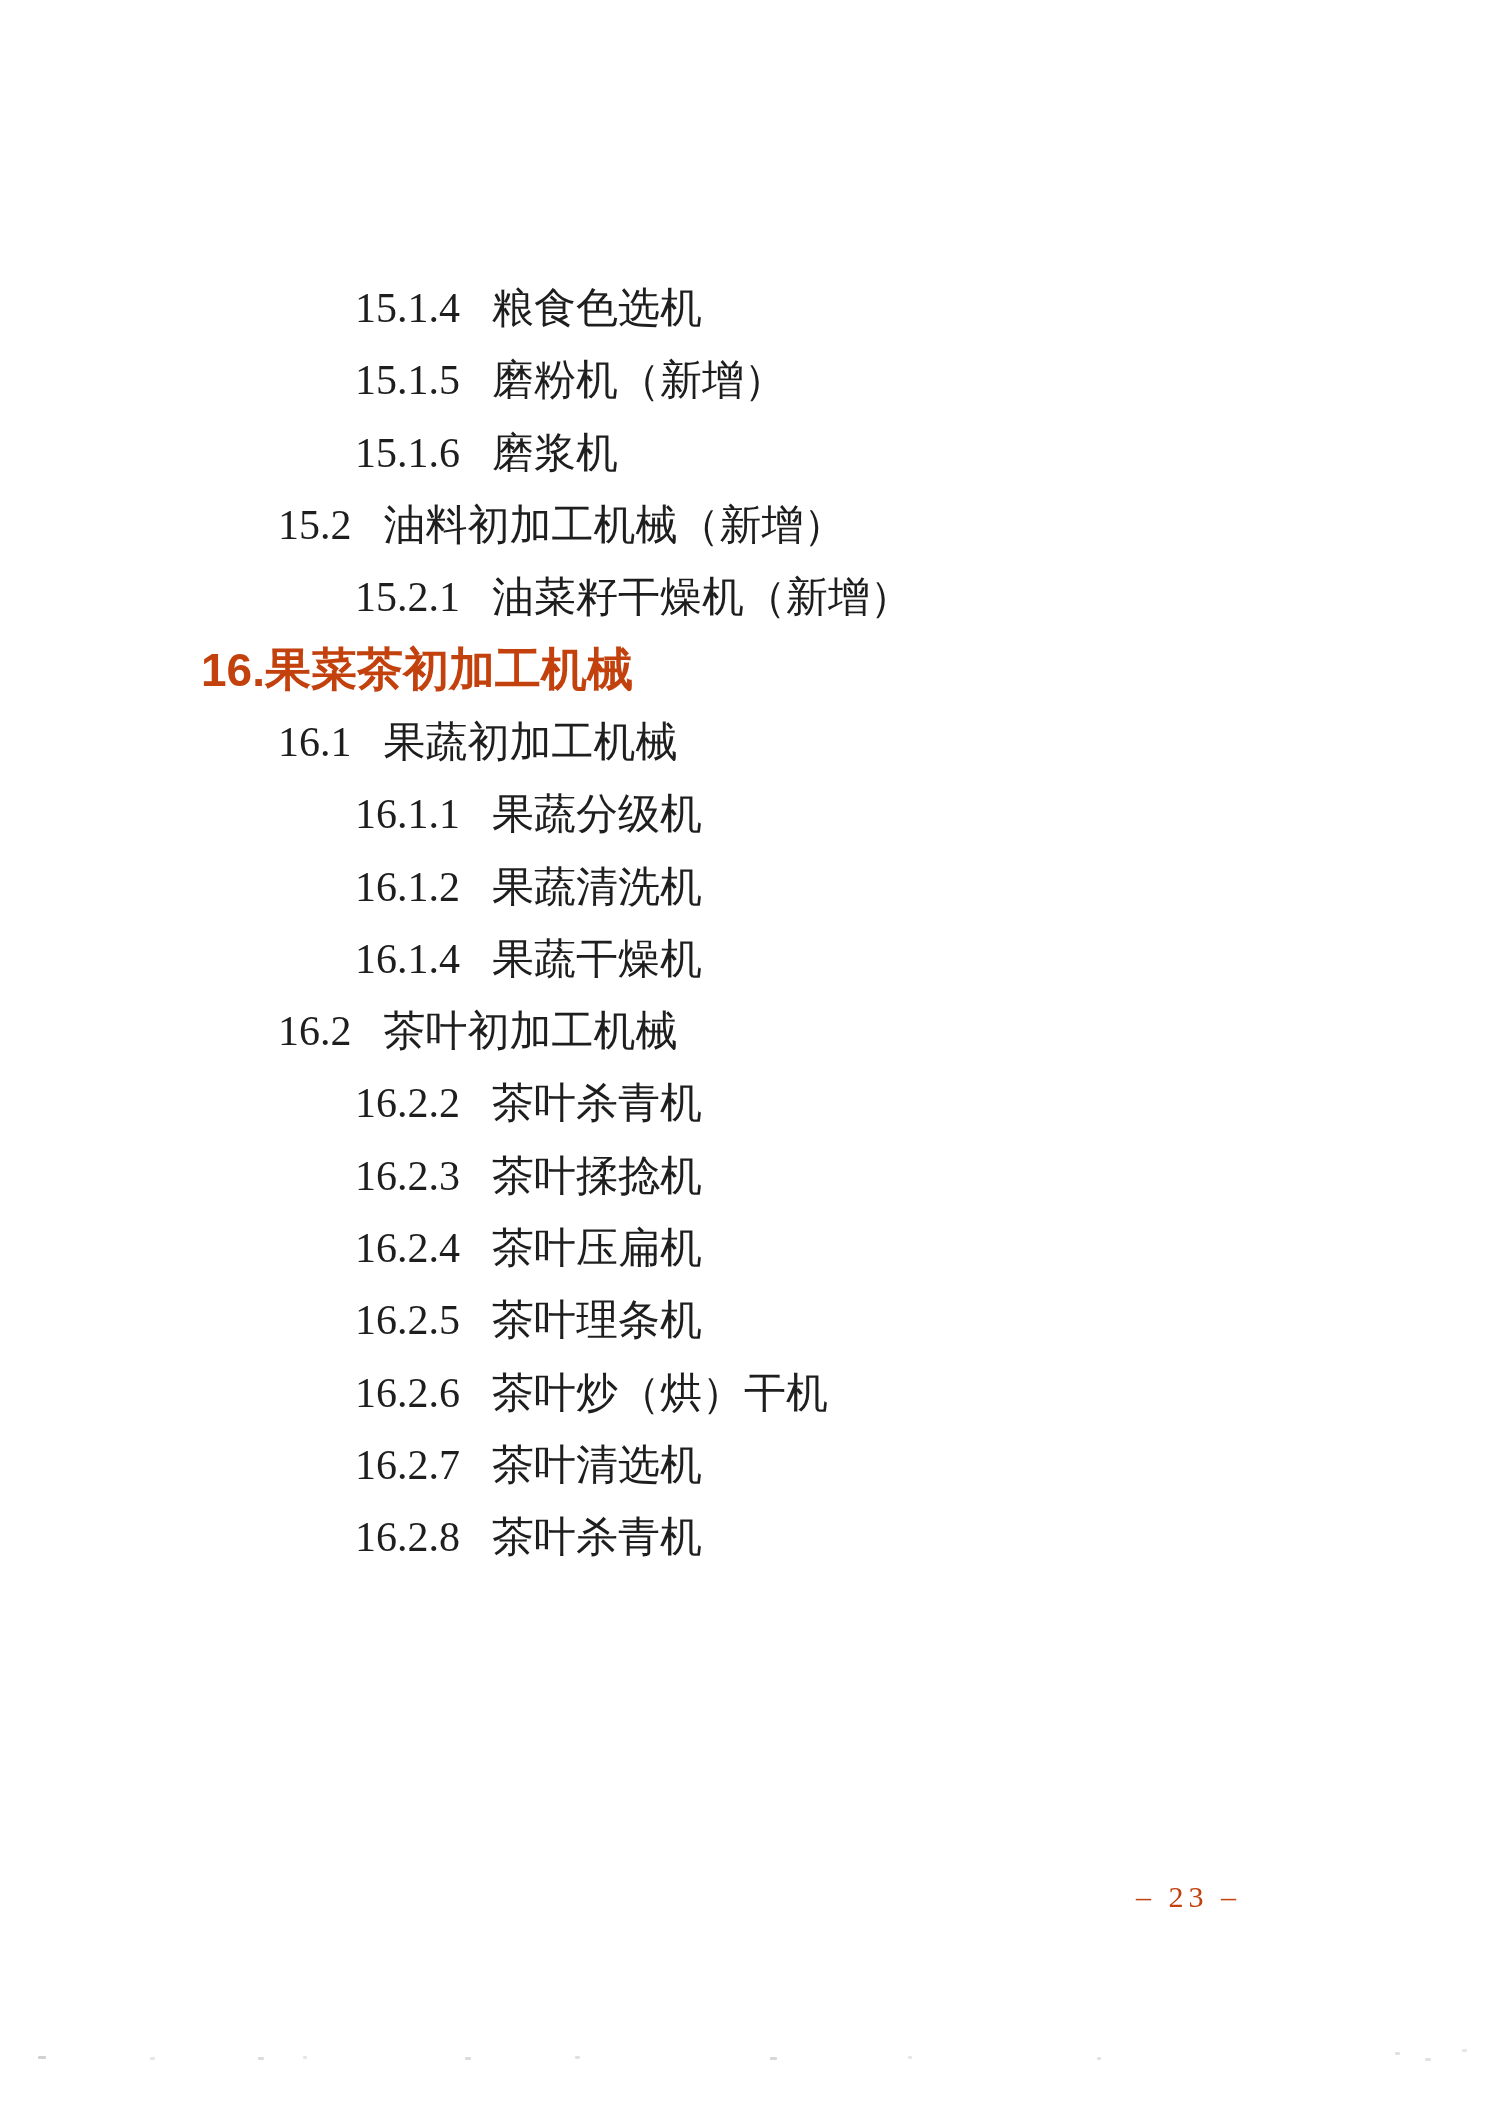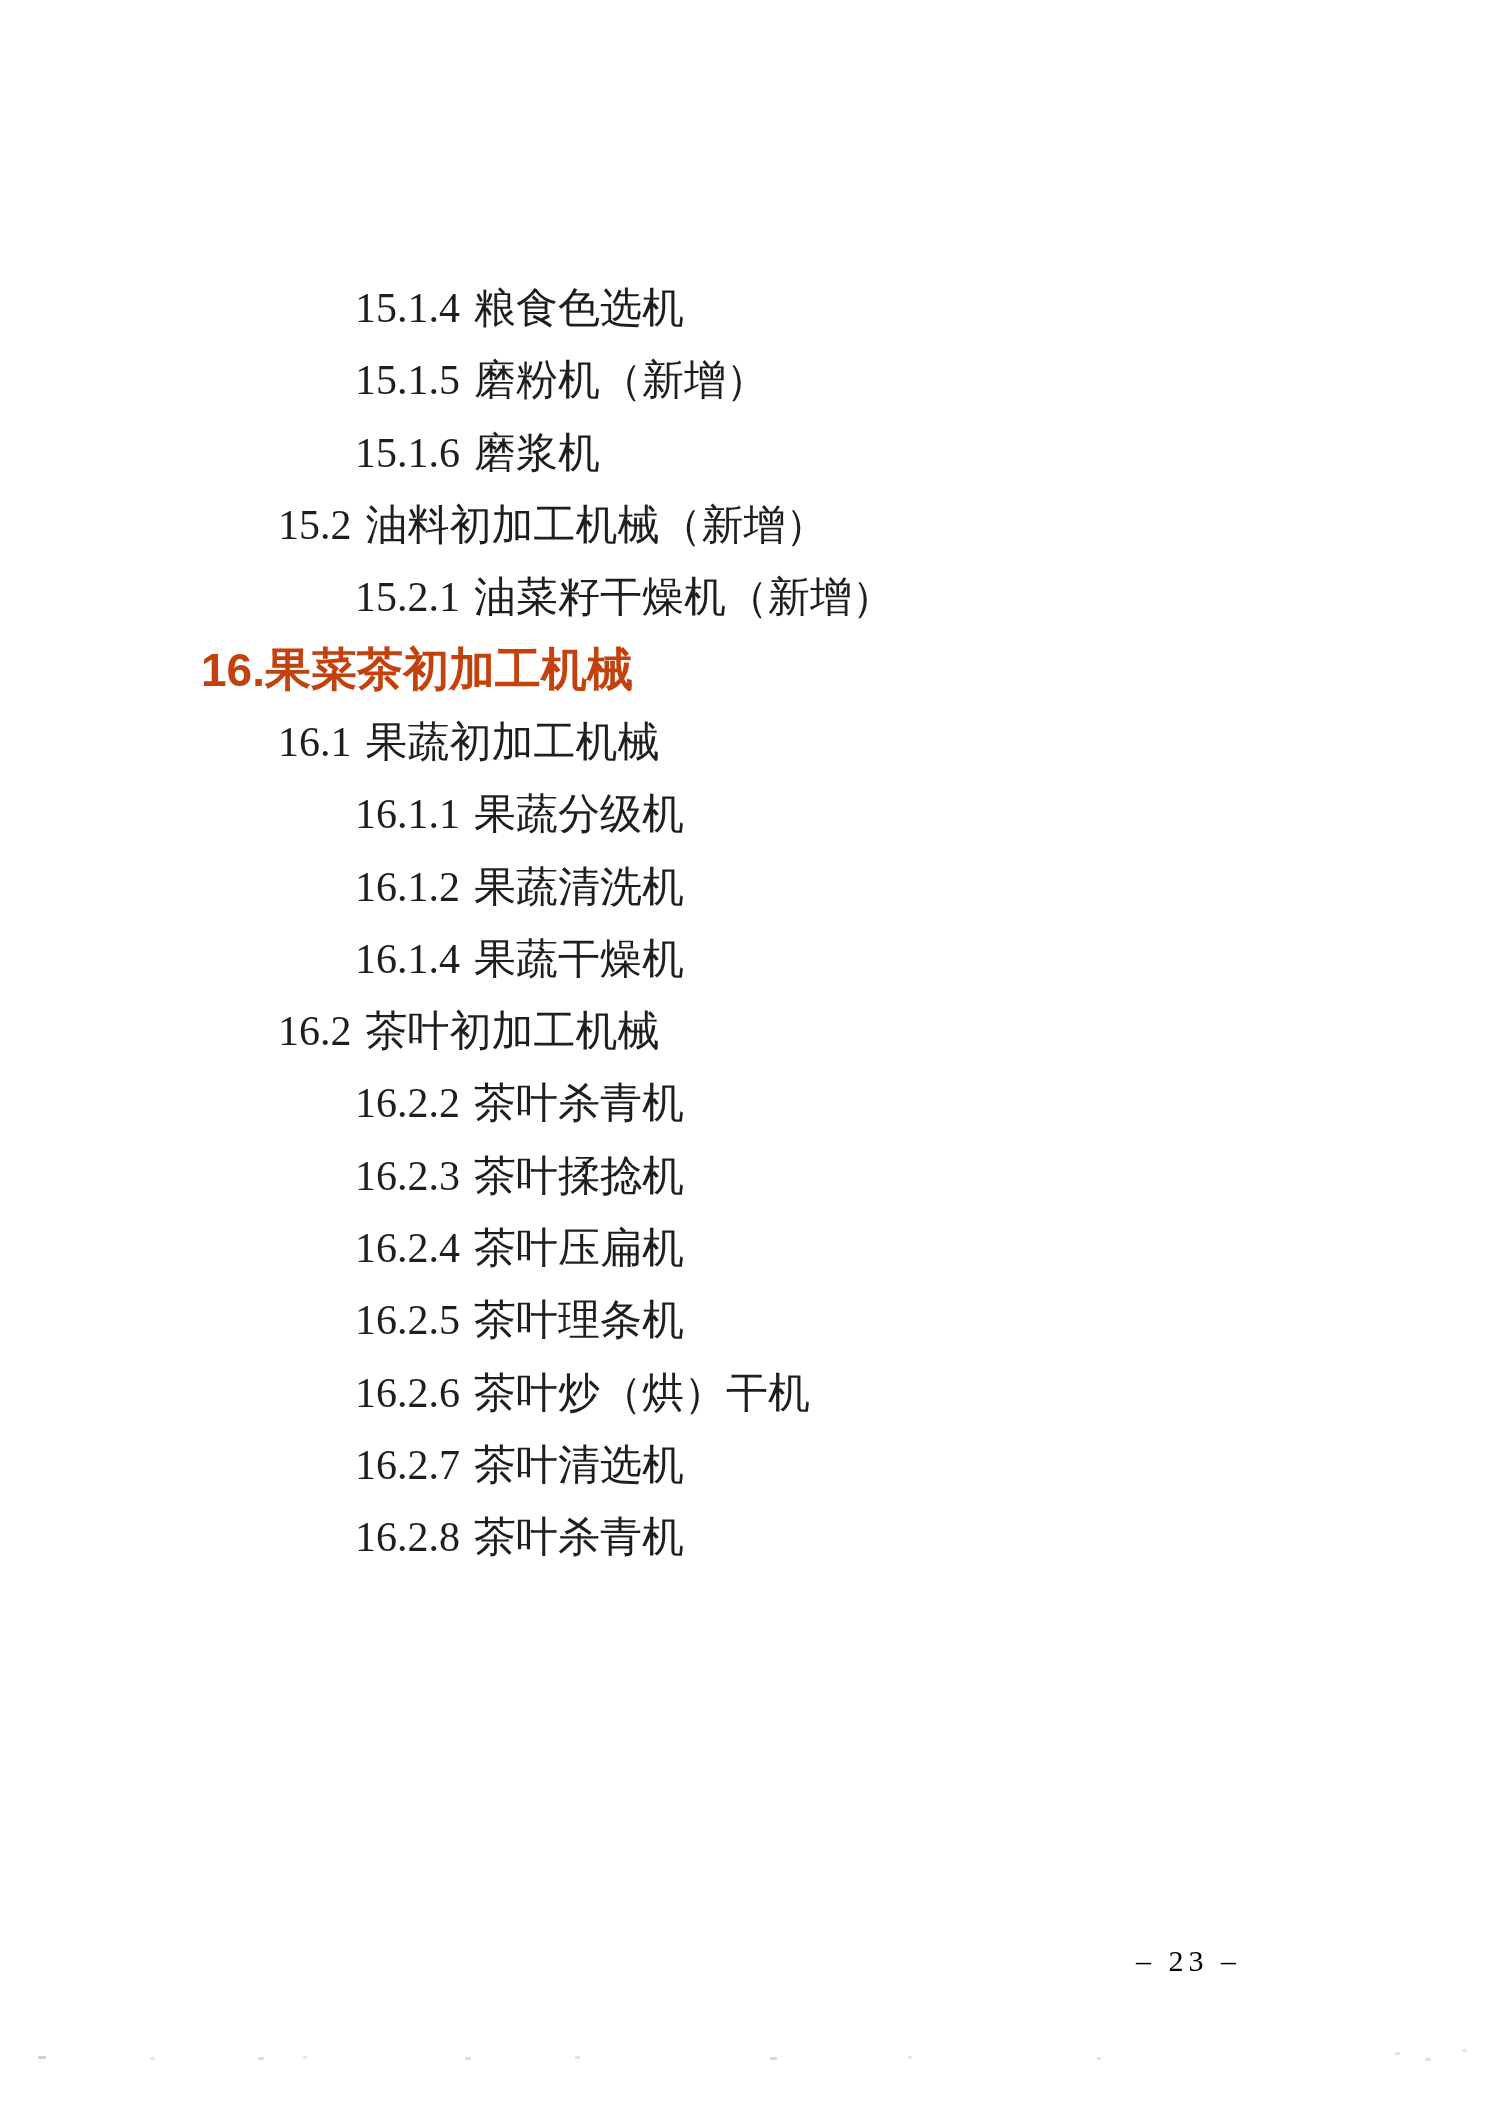--- a/index.html
+++ b/index.html
@@ -26,45 +26,45 @@
     width: 100%;
   }
   .row {
     height: 72.3px;
     display: flex;
     align-items: center;
     font-size: 42px;
     white-space: nowrap;
   }
   .row .num {
-    margin-right: 14px;
+    margin-right: 32px;
     white-space: pre;
   }
   .row .name {
     white-space: pre;
   }
   
   .lvl-1 {
     padding-left: 201px;
     font-weight: 700;
     font-size: 46px;
     font-family: "Liberation Sans", "DejaVu Sans", sans-serif;
     color: #c2410c;
   }
   .lvl-1 .num { margin-right: 0; }
   .lvl-2 { padding-left: 278px; }
   .lvl-3 { padding-left: 355px; }
 
   .page-num {
     position: absolute;
-    top: 1944px;
+    top: 1880px;
     left: 1136px;
     font-size: 30px;
     letter-spacing: 5px;
-    color: #000000;
+    color: #c2410c;
     white-space: pre;
   }
 
   
   .scan-noise i {
     position: absolute;
     height: 3px;
     background: #9a9a9a;
     opacity: 0.45;
     border-radius: 1px;

